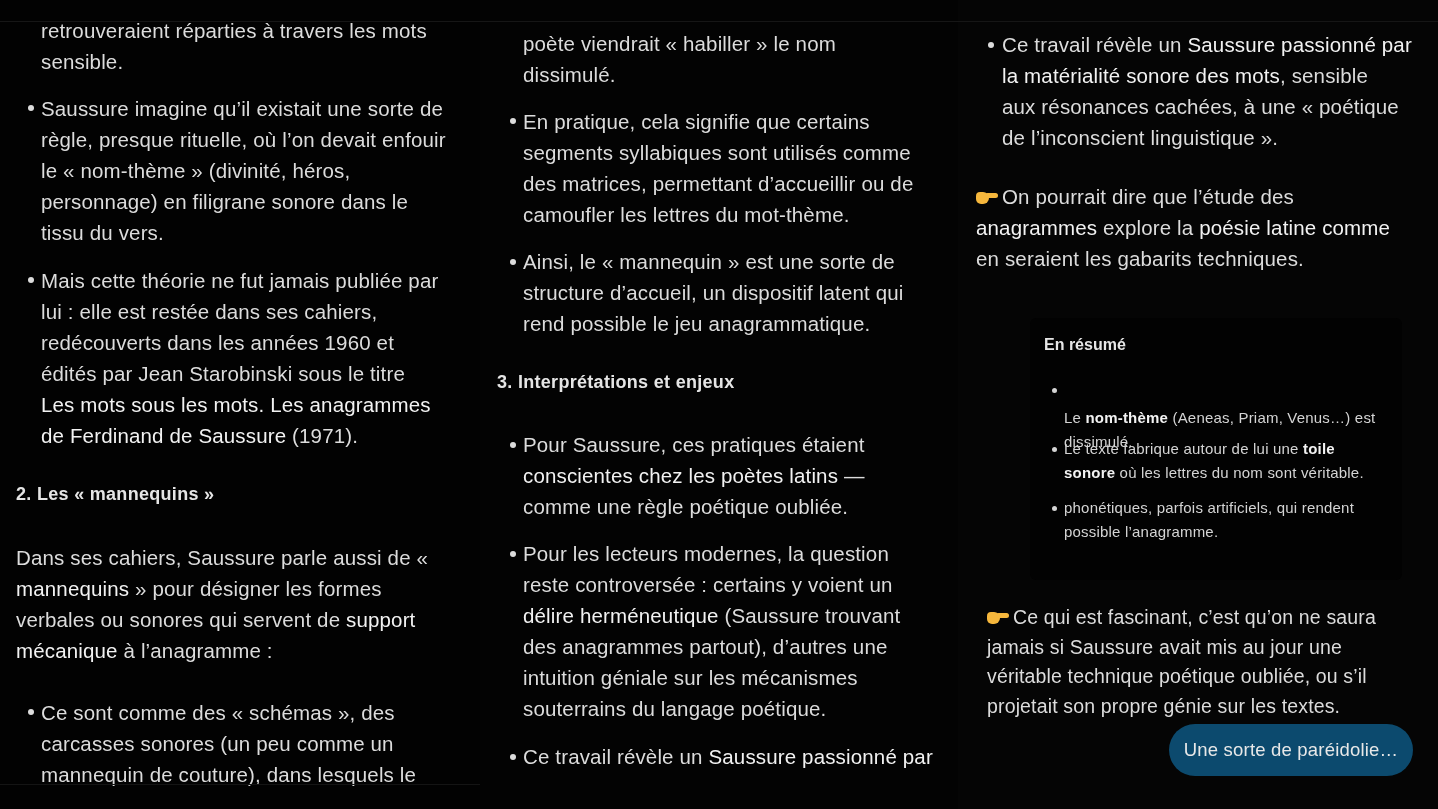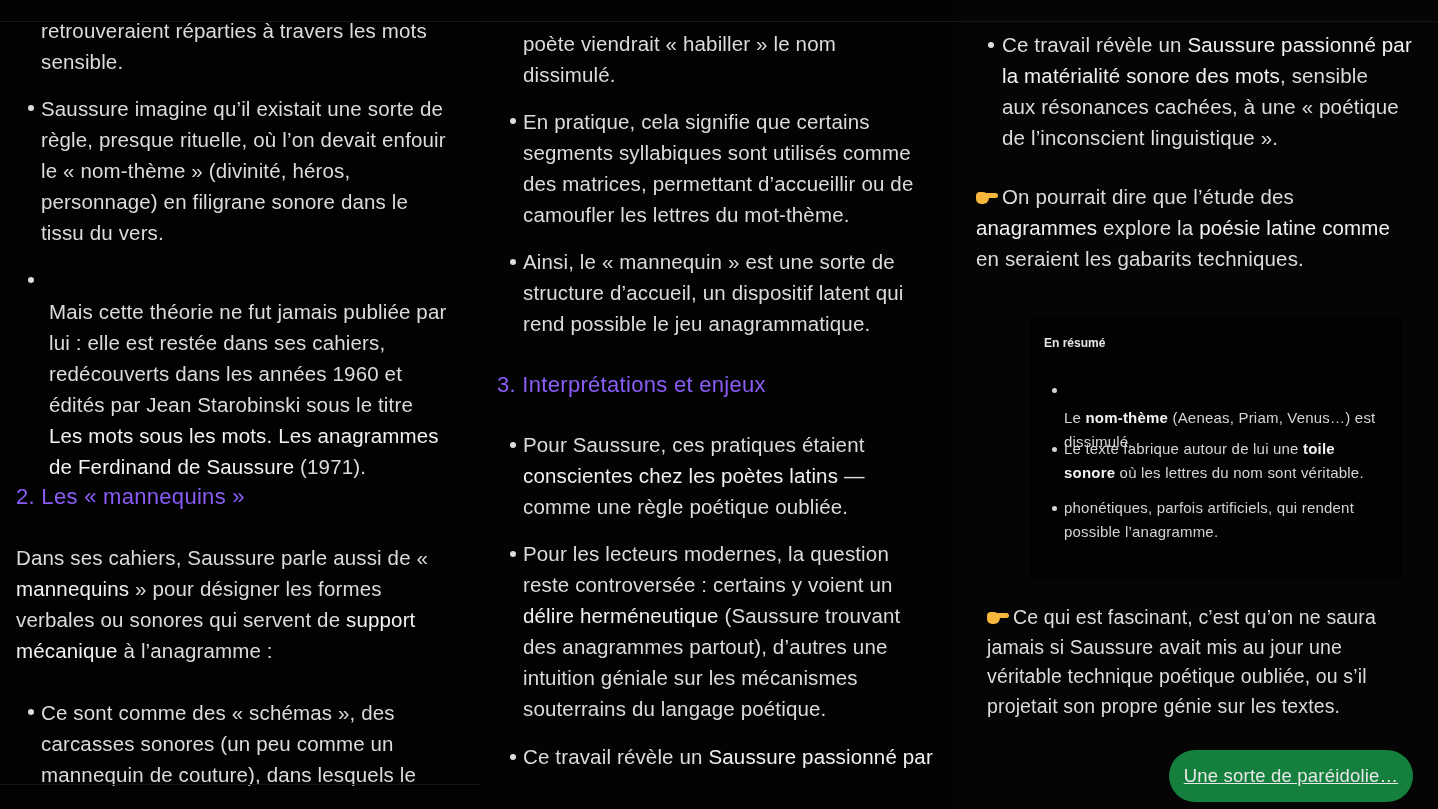--- a/index.html
+++ b/index.html
@@ -12,33 +12,33 @@
   .panel-left { left: 0; width: 480px; background: #020202; }
   .panel-mid { left: 480px; width: 478px; background: #030303; }
   .panel-right { left: 958px; width: 480px; background: #050505; }
 
   .hdr-line { position: absolute; top: 21px; left: 0; right: 0; height: 1px; background: #161616; }
   .ftr-line { position: absolute; top: 784px; left: 0; right: 0; height: 1px; background: #141414; }
 
   .txt { position: absolute; font-size: 20.5px; line-height: 31px; color: #dcdcdc; letter-spacing: 0.15px; }
   .txt b { color: #f2f2f2; font-weight: normal; }
   .bullet { position: absolute; width: 6px; height: 6px; border-radius: 50%; background: #dcdcdc; }
-  .heading { position: absolute; font-size: 22px; font-weight: normal; color: #8b5cf6; letter-spacing: 0.3px; }
+  .heading { position: absolute; font-size: 18px; font-weight: bold; color: #e5e5e5; letter-spacing: 0.3px; }
 
   .emoji { display: inline-block; width: 22px; height: 18px; position: relative; vertical-align: -2px; margin-right: 4px; }
   .emoji::before { content: ""; position: absolute; left: 0; top: 4px; width: 13px; height: 12px; background: #f6b73c; border-radius: 4px 6px 6px 5px; }
   .emoji::after { content: ""; position: absolute; left: 9px; top: 5px; width: 13px; height: 5px; background: #f6b73c; border-radius: 3px; }
 
   .summary-box { position: absolute; left: 1030px; top: 318px; width: 372px; height: 262px; background: #020202; border-radius: 6px; }
-  .sum-title { position: absolute; font-size: 12px; font-weight: bold; color: #e6e6e6; }
+  .sum-title { position: absolute; font-size: 16px; font-weight: bold; color: #e6e6e6; }
   .sum-txt { position: absolute; font-size: 15px; line-height: 23.5px; color: #d4d4d4; letter-spacing: 0.2px; }
   .sum-txt b { color: #f2f2f2; }
   .sum-bullet { position: absolute; width: 5px; height: 5px; border-radius: 50%; background: #d4d4d4; }
 
-  .chip { position: absolute; left: 1169px; top: 750px; width: 244px; height: 52px; border-radius: 26px; background: #15803d; color: #e8e8e8; font-size: 18.5px; display: flex; align-items: center; justify-content: center; letter-spacing: 0.2px; cursor: pointer; text-decoration: underline; }
+  .chip { position: absolute; left: 1169px; top: 724px; width: 244px; height: 52px; border-radius: 26px; background: #0c4a6e; color: #e8e8e8; font-size: 18.5px; display: flex; align-items: center; justify-content: center; letter-spacing: 0.2px; cursor: pointer; }
 </style>
 </head>
 <body>
 
 <div class="topbar"></div>
 
 <div class="panel panel-left">
   <div class="hdr-line"></div>
 
   <div class="txt" style="left:41px;top:15px;">
@@ -49,21 +49,21 @@
   <div class="bullet" style="left:28px;top:105px;"></div>
   <div class="txt" style="left:41px;top:93px;">
     <div>Saussure imagine qu’il existait une sorte de</div>
     <div>règle, presque rituelle, où l’on devait enfouir</div>
     <div>le « nom-thème » (divinité, héros,</div>
     <div>personnage) en filigrane sonore dans le</div>
     <div>tissu du vers.</div>
   </div>
 
   <div class="bullet" style="left:28px;top:277px;"></div>
-  <div class="txt" style="left:49px;top:265px;margin-top:31px;">
+  <div class="txt" style="left:41px;top:265px;">
     <div>Mais cette théorie ne fut jamais publiée par</div>
     <div>lui : elle est restée dans ses cahiers,</div>
     <div>redécouverts dans les années 1960 et</div>
     <div>édités par Jean Starobinski sous le titre</div>
     <div><b>Les mots sous les mots. Les anagrammes</b></div>
     <div><b>de Ferdinand de Saussure</b><span> (1971).</span></div>
   </div>
 
   <div class="heading" style="left:16px;top:484px;">2. Les « mannequins »</div>
 

